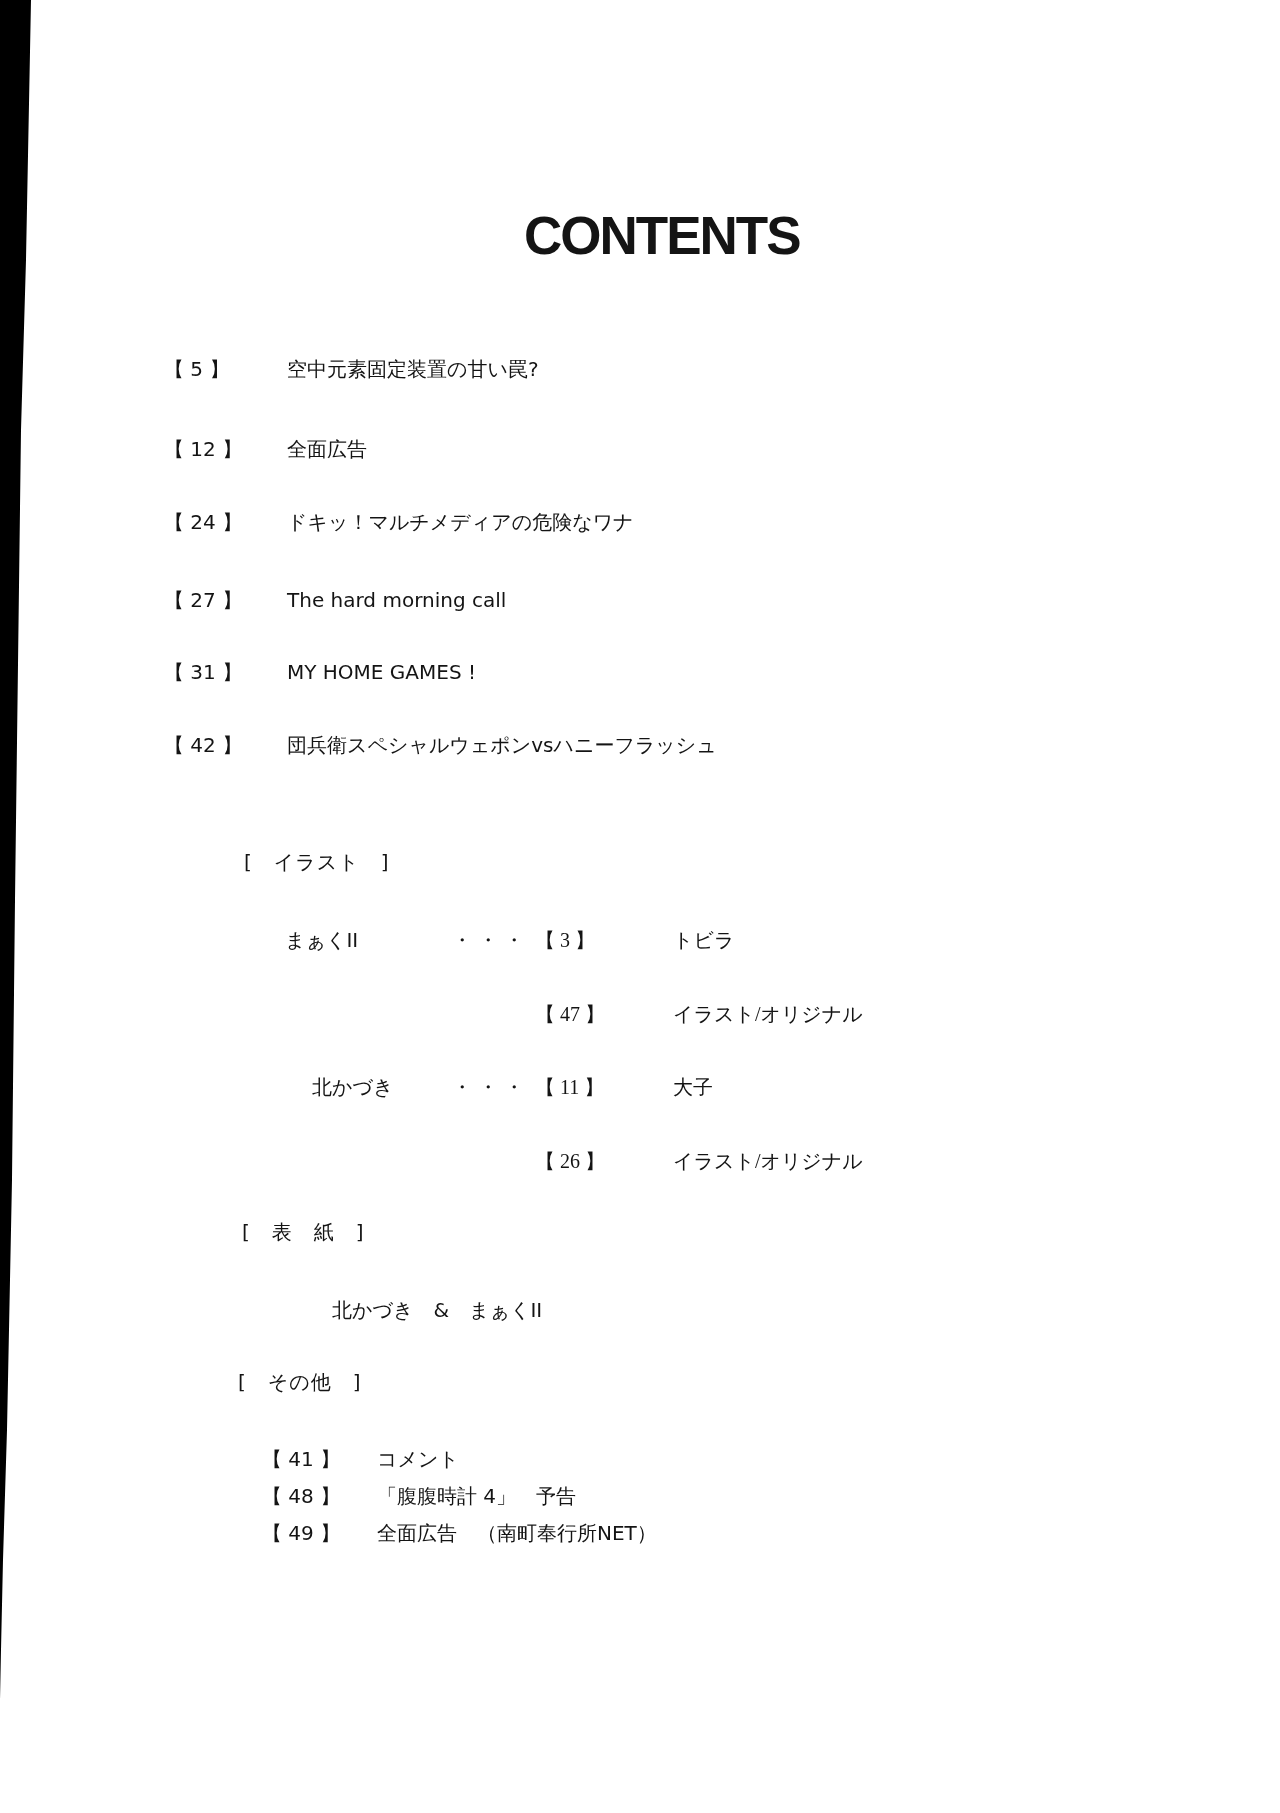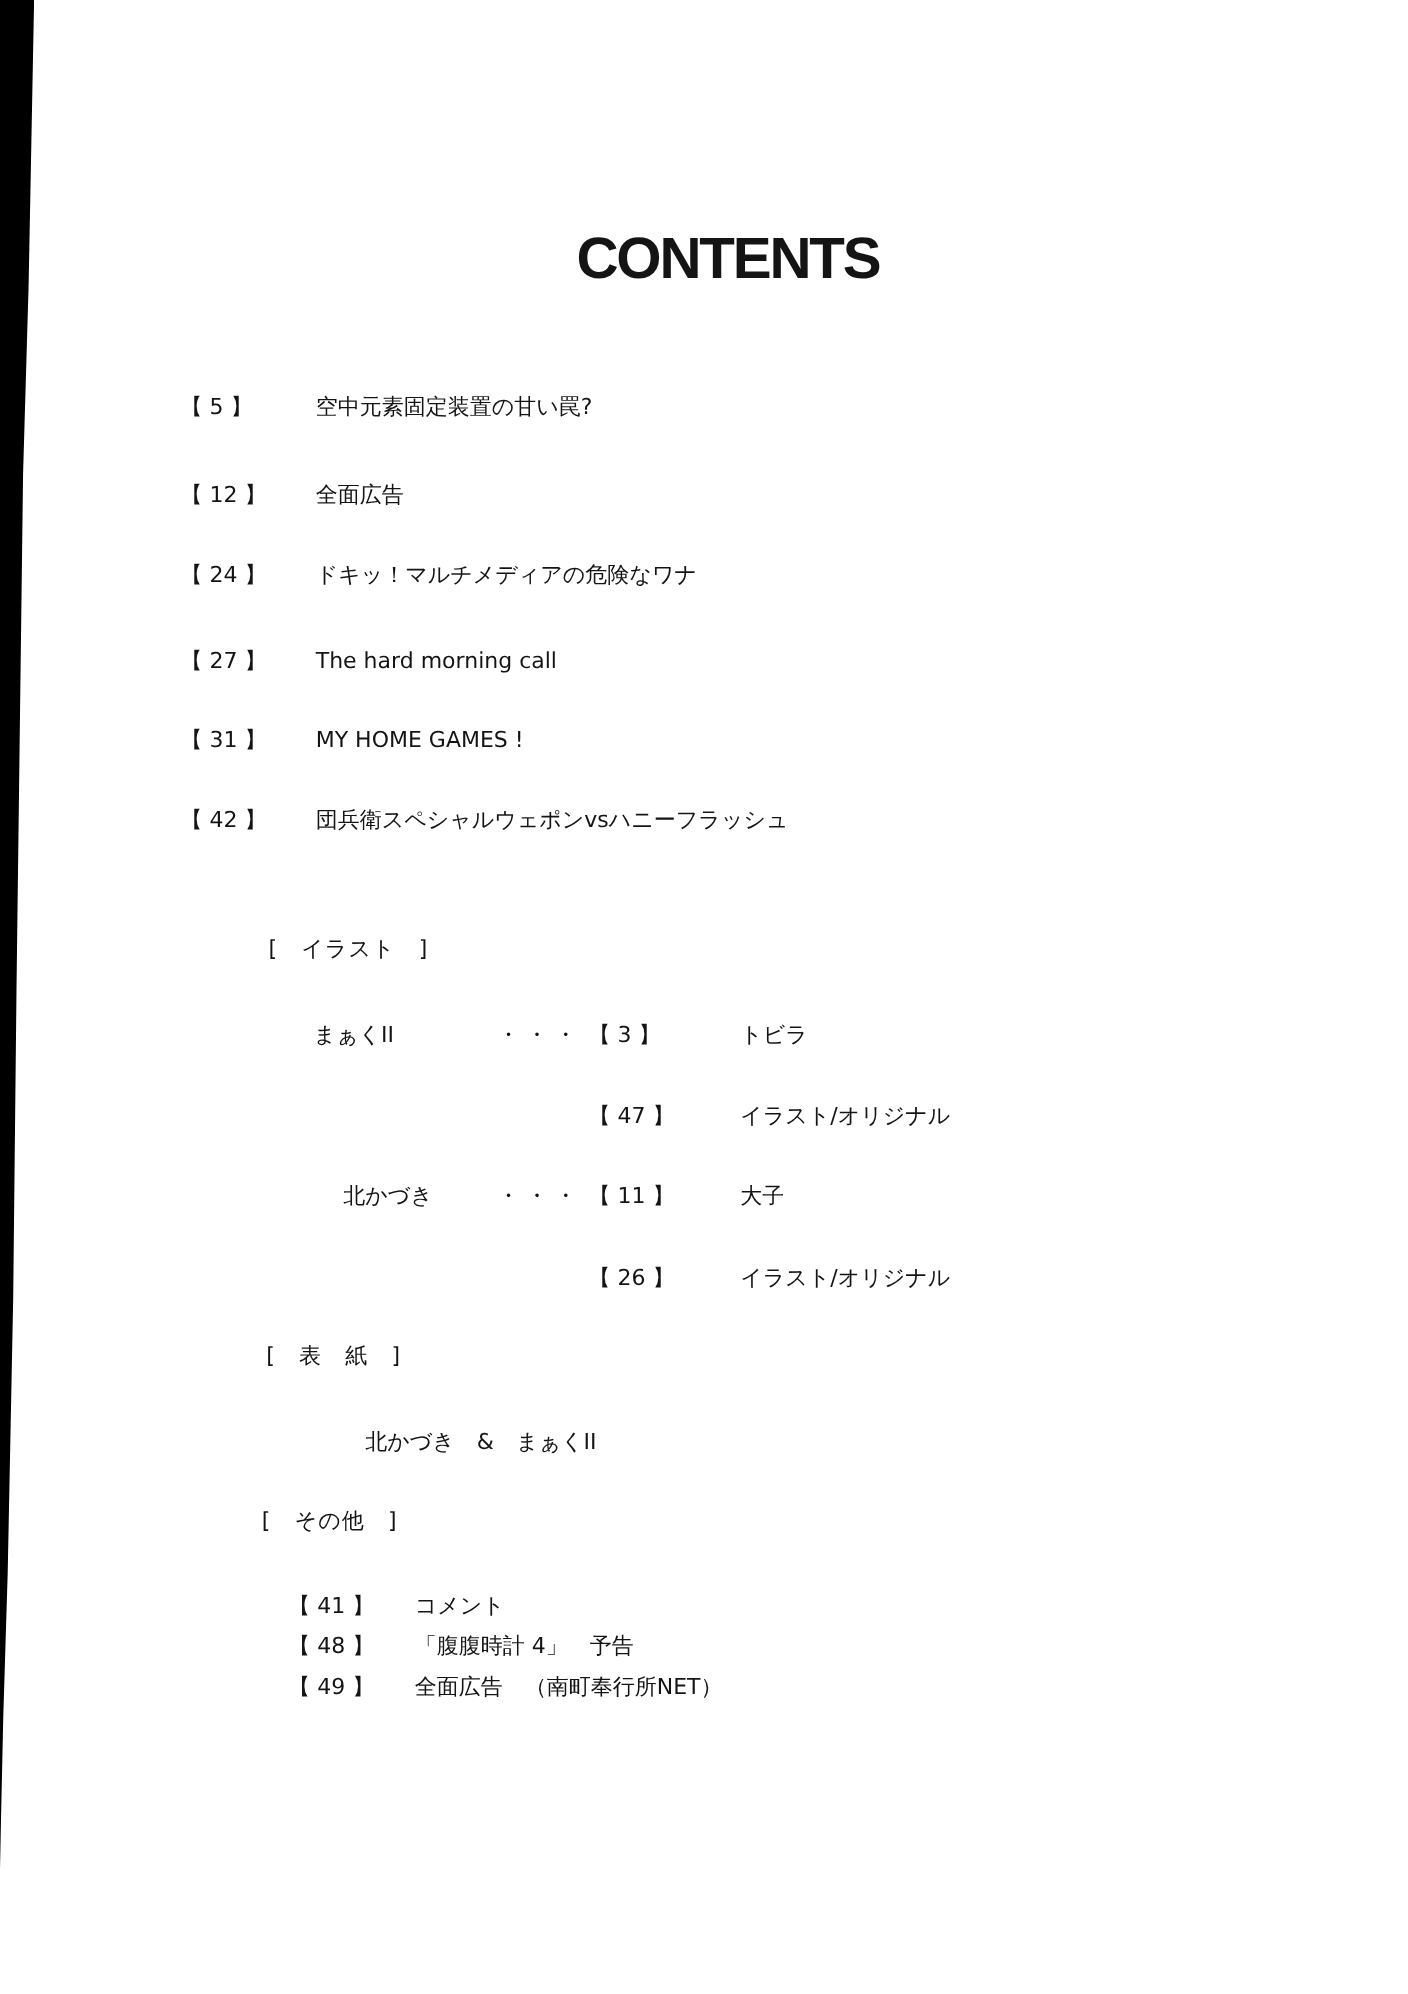--- a/index.html
+++ b/index.html
@@ -31,21 +31,21 @@
   }
   .row{
     position:absolute;
     white-space:nowrap;
     font-size:20px;
     line-height:34px;
   }
   .toc-row{left:164px;}
   .toc-row .pg{display:inline-block;width:123px;}
   .sec-header{letter-spacing:1px;}
-  .illust-item{left:535px;}
+  .illust-item{left:535px;font-family:Liberation Serif, serif;}
   .illust-item .pg{display:inline-block;width:138px;}
   .dots{left:452px;letter-spacing:6px;}
   .other-item{left:262px;}
   .other-item .pg{display:inline-block;width:115px;}
 </style>
 </head>
 <body>
 
 <div class="page">
 

